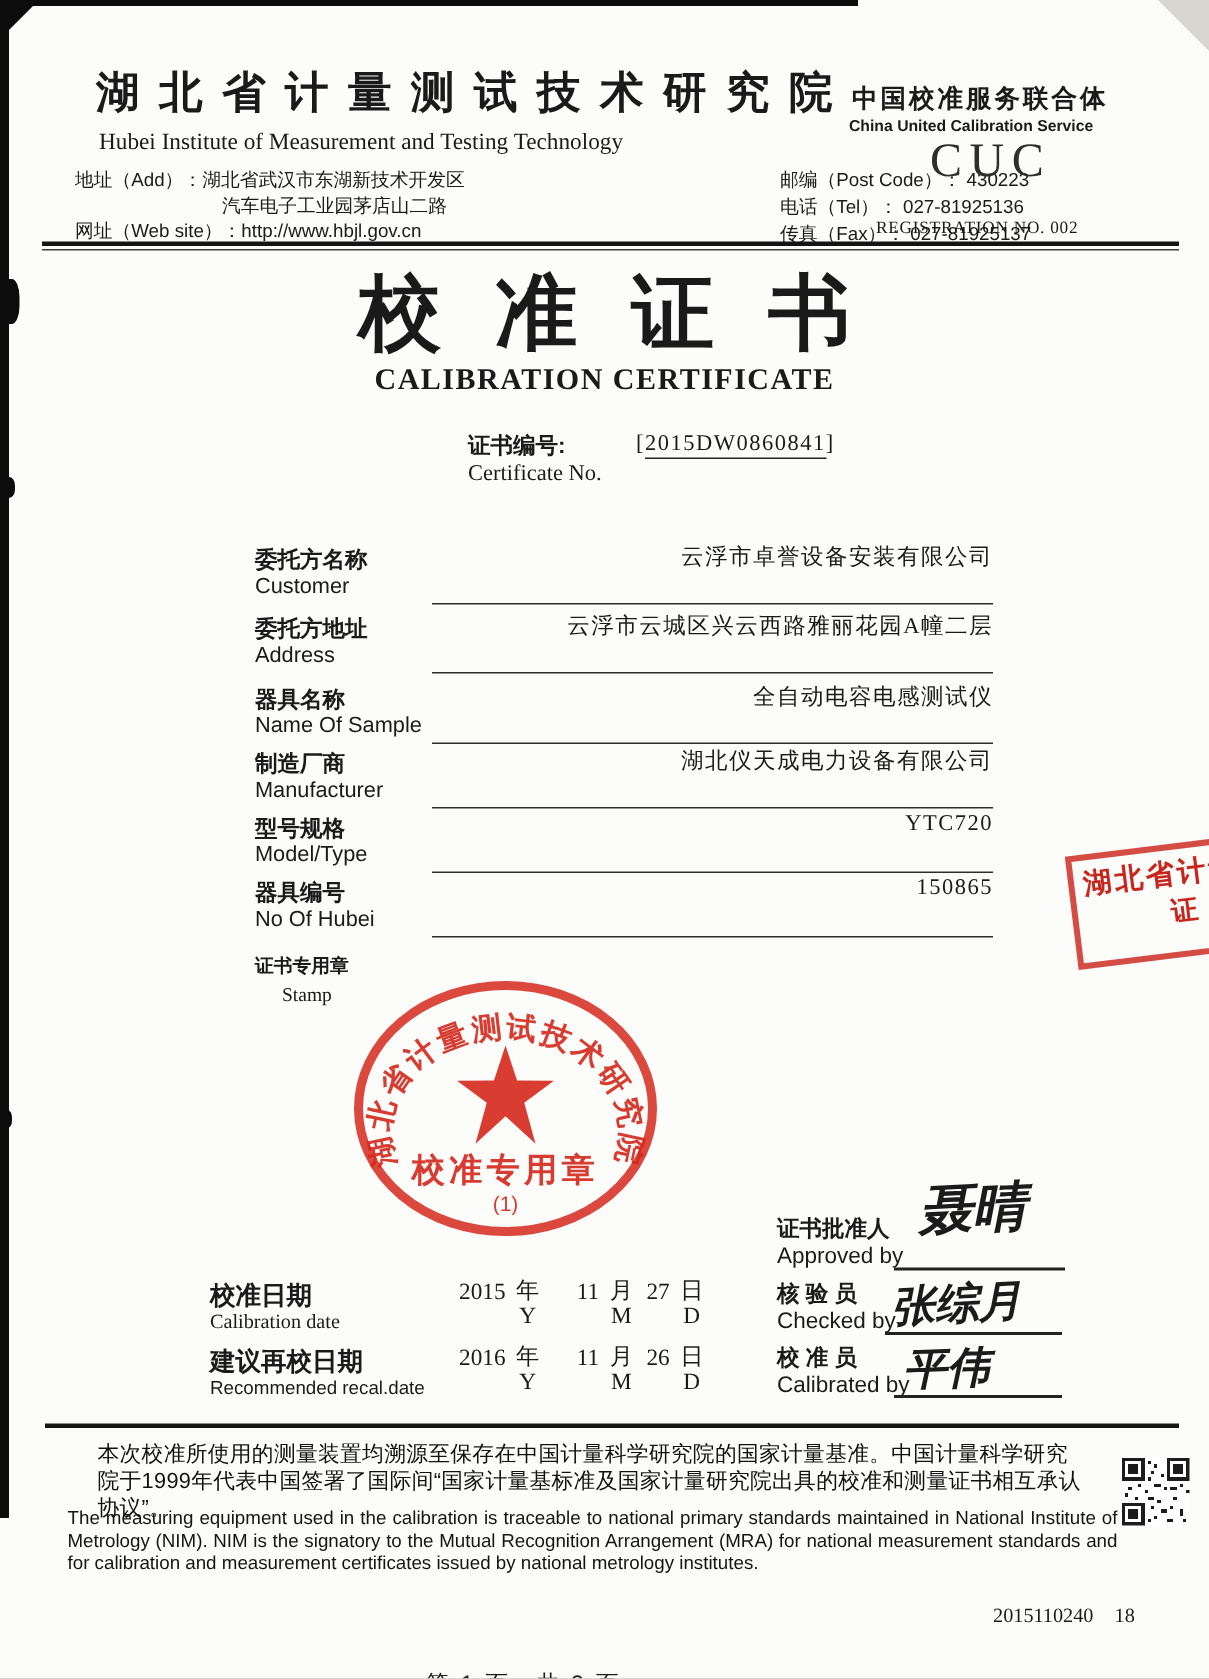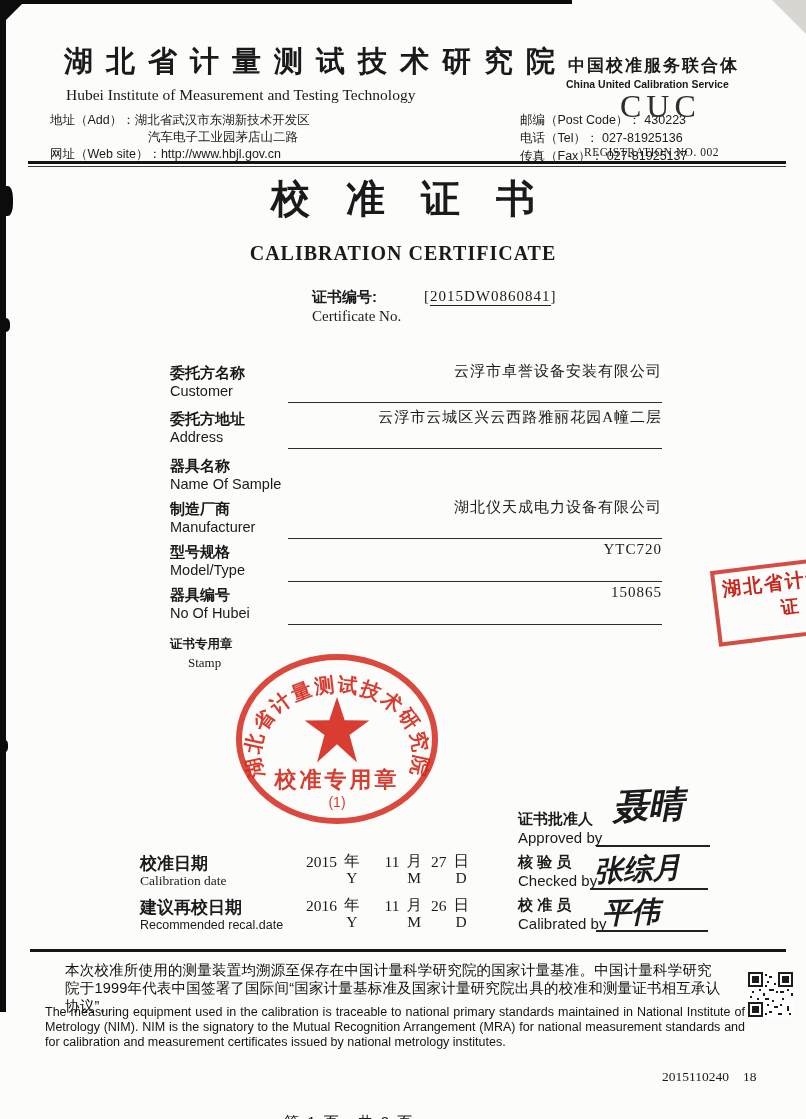--- a/index.html
+++ b/index.html
@@ -33,21 +33,21 @@
 
   .cuc-cn  { left:568px; top:54px; font-size:17px; font-weight:bold; letter-spacing:2px; white-space:nowrap; }
   .cuc-en  { left:566px; top:78px; font-size:10.5px; font-weight:bold; white-space:nowrap; }
   .cuc-big { left:596px; top:88px; font-size:32px; letter-spacing:5px; color:#2e2e2e;margin-left:24px; }
   .cuc-reg { left:584px; top:146px; font-size:11.5px; letter-spacing:.5px; }
 
   .rule-a { left:28px; top:161px; width:758px; height:3px; background:#141414; }
   .rule-b { left:28px; top:166px; width:758px; height:1px; background:#3a3a3a; }
 
   
-  .title-cn { left:153px; top:172px; width:500px; text-align:center; font-size:39px; font-weight:bold; letter-spacing:36px; text-indent:36px; white-space:nowrap; }
+  .title-cn { left:153px; top:172px; width:500px; text-align:center; font-size:55px; font-weight:bold; letter-spacing:36px; text-indent:36px; white-space:nowrap; }
   .title-en { left:153px; top:242px; width:500px; text-align:center; font-size:20px; font-weight:bold; letter-spacing:1px; }
 
   .certno-lbl { left:312px; top:288px; font-size:15px; font-weight:bold; }
   .certno-val { left:424px; top:288px; font-size:15px; letter-spacing:1px; }
   .certno-val .u { border-bottom:1.5px solid #222; padding-bottom:1px; }
   .certno-en  { left:312px; top:308px; font-size:15px; }
 
   
   .frow { position:absolute; left:170px; width:492px; height:42px;text-align:right; }
   .flabel-cn { position:absolute; left:0; top:0; font-size:15px; font-weight:bold; white-space:nowrap; }
@@ -156,20 +156,21 @@
     <div class="fval serif">云浮市卓誉设备安装有限公司</div>
   </div>
   <div class="frow" style="top:410px">
     <div class="flabel-cn">委托方地址</div>
     <div class="flabel-en">Address</div>
     <div class="fval serif">云浮市云城区兴云西路雅丽花园A幢二层</div>
   </div>
   <div class="frow" style="top:457px">
     <div class="flabel-cn">器具名称</div>
     <div class="flabel-en">Name Of Sample</div>
+    <div class="fval serif">全自动电容电感测试仪</div>
   </div>
   <div class="frow" style="top:500px">
     <div class="flabel-cn">制造厂商</div>
     <div class="flabel-en">Manufacturer</div>
     <div class="fval serif">湖北仪天成电力设备有限公司</div>
   </div>
   <div class="frow" style="top:543px">
     <div class="flabel-cn">型号规格</div>
     <div class="flabel-en">Model/Type</div>
     <div class="fval serif">YTC720</div>

